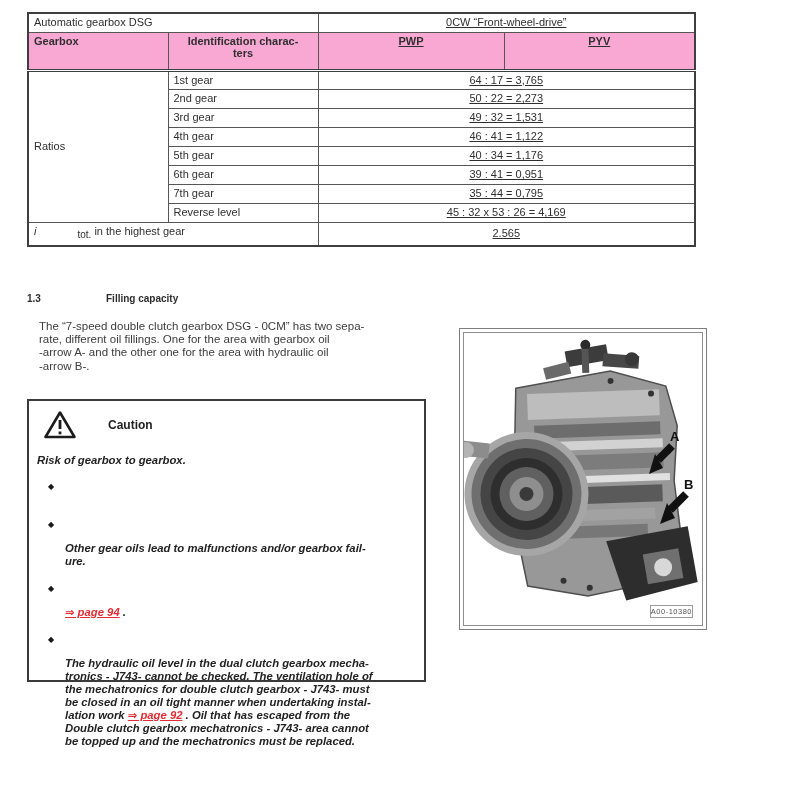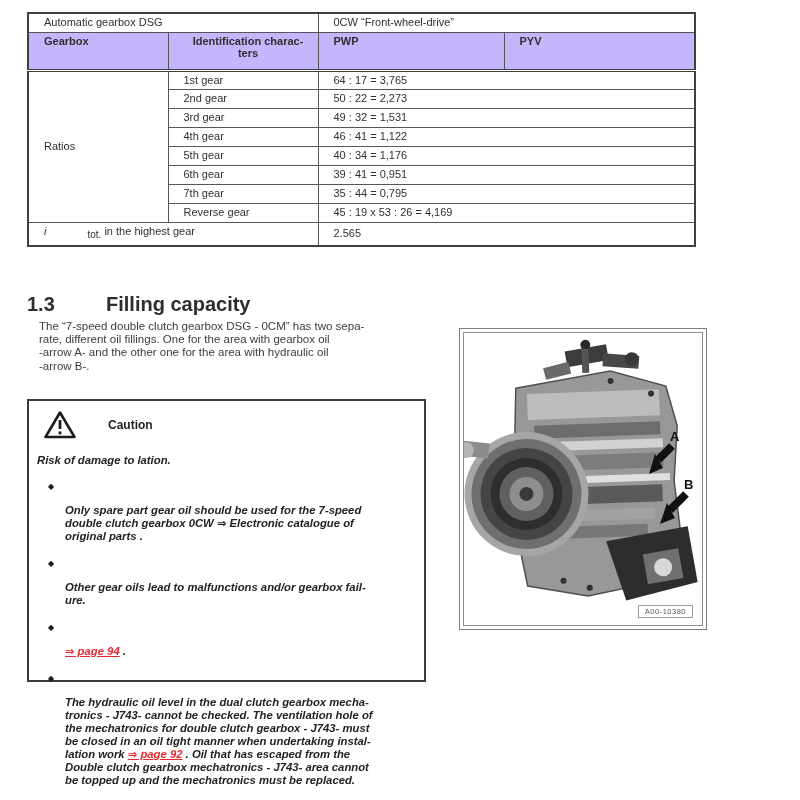--- a/index.html
+++ b/index.html
@@ -11,37 +11,37 @@
 
   
   table.spec {
     position:absolute; left:27px; top:12px; width:667px;
     border-collapse:collapse; table-layout:fixed;
     border:2px solid #3f3f3f;
   }
   table.spec td {
     border:1px solid #565656; box-sizing:border-box;
     font-size:11px; line-height:12.5px; color:#2f2f2f;
-    padding:2px 5px 3px 15px; height:19px; vertical-align:middle;
+    padding:2px 5px 3px 5px; height:19px; vertical-align:middle;
     overflow:hidden;
   }
   tr.t-hdr td {
-    background:#c4b5fd; font-weight:bold; vertical-align:top;
+    background:#f9a8d4; font-weight:bold; vertical-align:top;
     border-bottom:3px double #3f3f3f; height:38px;
   }
-  td.center { text-align:left; }
+  td.center { text-align:center;text-decoration:underline; }
   td.prewrap { white-space:pre-line;text-align:center; }
   td.ratios-cell { vertical-align:top; }
   .itot-prefix { font-style:italic; }
   .itot-sub { font-size:10px; vertical-align:sub;margin-left:41px; }
 
   
   .sec-heading {
     position:absolute; left:27px; top:293px;
-    font-size:20px; font-weight:bold; color:#2d2d2d;
+    font-size:10px; font-weight:bold; color:#2d2d2d;
   }
   .sec-num { display:inline-block; width:79px; }
   .sec-intro {
     position:absolute; left:39px; top:320px; width:434px;
     font-size:11.5px; line-height:13.2px; color:#3c3c3c;
     white-space:pre-line;
   }
 
   
   .caution-box {
@@ -76,21 +76,21 @@
     border:1px solid #7e7e7e; box-sizing:border-box; padding:3px; background:#fff;
   }
   .figure-inner {
     width:100%; height:100%; border:1px solid #8e8e8e; box-sizing:border-box;
     position:relative; background:#ffffff;
   }
   .figure-inner svg { display:block; width:100%; height:100%; }
   .fig-caption {
     position:absolute; right:9px; bottom:7px;
     border:1px solid #9a9a9a; background:#ffffff;
-    font-size:7.5px; line-height:11px; padding:0 6px; color:#555555;
+    font-size:7.5px; line-height:11px; padding:0 0; color:#555555;
     letter-spacing:0.5px;
   }
 </style>
 </head>
 <body>
 
 <table class="spec">
   <colgroup>
     <col style="width:140px">
       <col style="width:150px">
@@ -132,22 +132,22 @@
   </tr>
   <tr>
     <td>6th gear</td>
     <td colspan="2" class="center">39 : 41 = 0,951</td>
   </tr>
   <tr>
     <td>7th gear</td>
     <td colspan="2" class="center">35 : 44 = 0,795</td>
   </tr>
   <tr>
-    <td>Reverse gear</td>
-    <td colspan="2" class="center">45 : 19 x 53 : 26 = 4,169</td>
+    <td>Reverse level</td>
+    <td colspan="2" class="center">45 : 32 x 53 : 26 = 4,169</td>
   </tr>
   <tr>
     <td colspan="2"><span class="itot-prefix">i</span><span class="itot-sub">tot.</span><span> in the highest gear</span></td>
     <td colspan="2" class="center">2.565</td>
   </tr>
 </tbody>
   </table>
 
 <div class="sec-heading">
   <span class="sec-num">1.3</span><span>Filling capacity</span>
@@ -159,27 +159,24 @@
 
 <div class="caution-box">
   <div class="caution-head">
     <svg class="warning-icon-svg" viewBox="0 0 34 30">
       <path d="M17 2.5 L31.5 27 L2.5 27 Z" fill="none" stroke="#1c1c1c" stroke-width="2.6" stroke-linejoin="round"></path>
       <rect x="15.6" y="10" width="2.8" height="9" fill="#1c1c1c"></rect>
       <rect x="15.6" y="21.5" width="2.8" height="2.8" fill="#1c1c1c"></rect>
     </svg>
     <span class="caution-title">Caution</span>
   </div>
-  <div class="caution-risk">Risk of damage to lation.</div>
+  <div class="caution-risk">Risk of gearbox to gearbox.</div>
   <ul class="caution-list">
     <li>
       <span class="bullet-glyph">◆</span>
-      <span>Only spare part gear oil should be used for the 7-speed
-double clutch gearbox 0CW ⇒ Electronic catalogue of
-original parts .</span>
     </li>
     <li>
       <span class="bullet-glyph">◆</span>
       <span>Other gear oils lead to malfunctions and/or gearbox fail-
 ure.</span>
     </li>
     <li>
       <span class="bullet-glyph">◆</span>
       <span class="page-link">⇒ page 94</span><span> .</span>
     </li>

